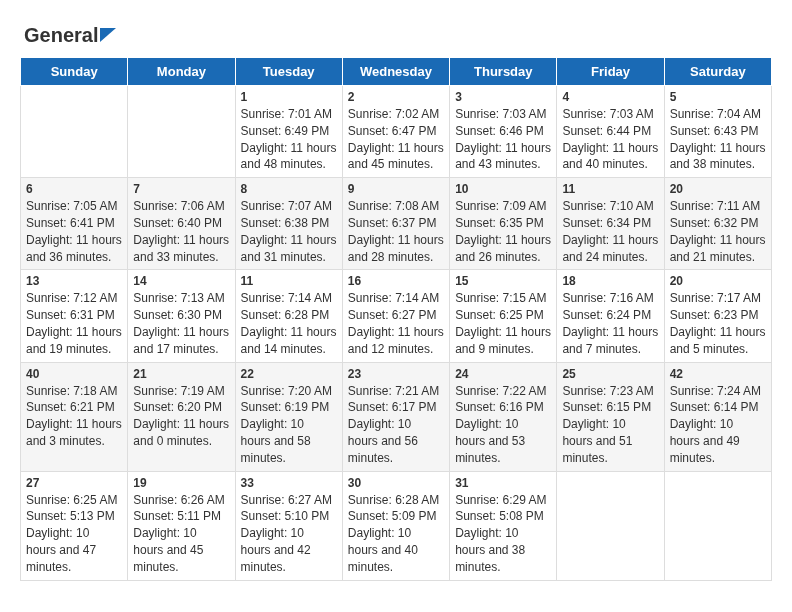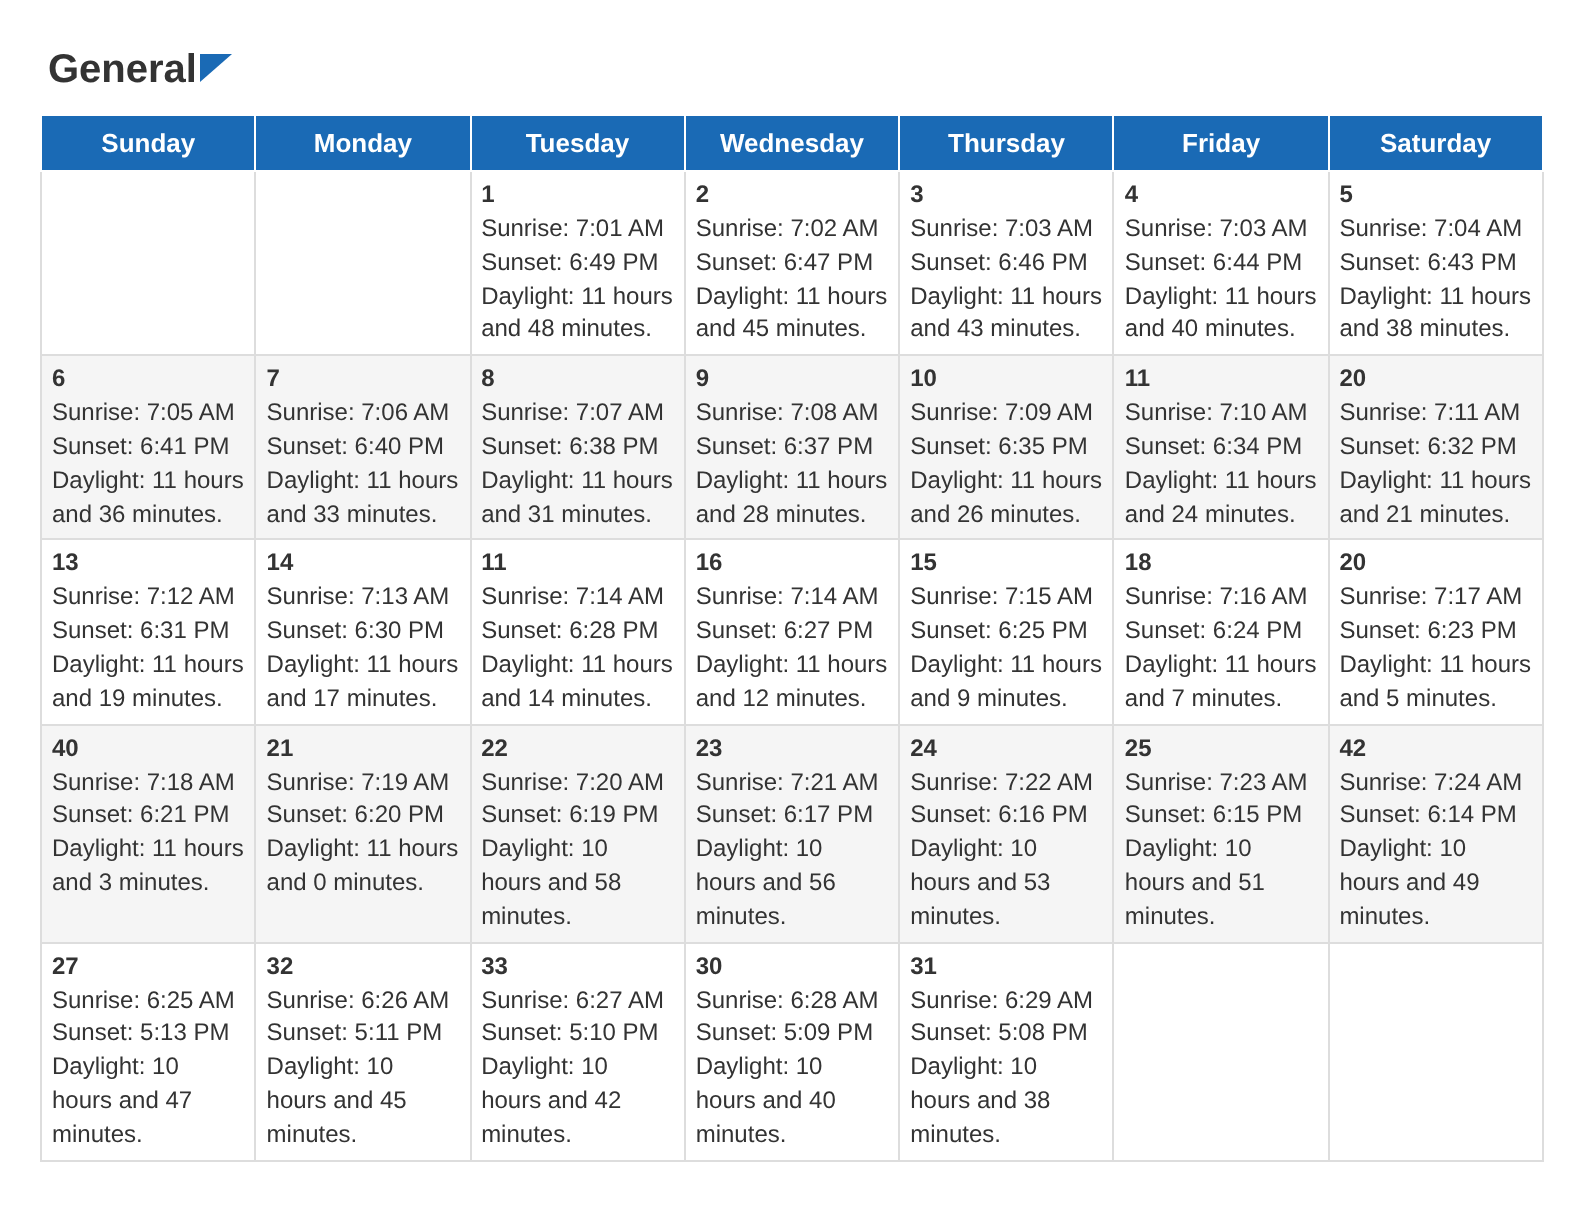--- a/index.html
+++ b/index.html
@@ -223,21 +223,21 @@
             <span class="day-num">42</span>
             <div class="cell-text">Sunrise: 7:24 AM<br>Sunset: 6:14 PM<br>Daylight: 10 hours and 49 minutes.</div>
           </td>
         </tr>
         <tr>
           <td>
             <span class="day-num">27</span>
             <div class="cell-text">Sunrise: 6:25 AM<br>Sunset: 5:13 PM<br>Daylight: 10 hours and 47 minutes.</div>
           </td>
           <td>
-            <span class="day-num">32</span>
+            <span class="day-num">19</span>
             <div class="cell-text">Sunrise: 6:26 AM<br>Sunset: 5:11 PM<br>Daylight: 10 hours and 45 minutes.</div>
           </td>
           <td>
             <span class="day-num">33</span>
             <div class="cell-text">Sunrise: 6:27 AM<br>Sunset: 5:10 PM<br>Daylight: 10 hours and 42 minutes.</div>
           </td>
           <td>
             <span class="day-num">30</span>
             <div class="cell-text">Sunrise: 6:28 AM<br>Sunset: 5:09 PM<br>Daylight: 10 hours and 40 minutes.</div>
           </td>

